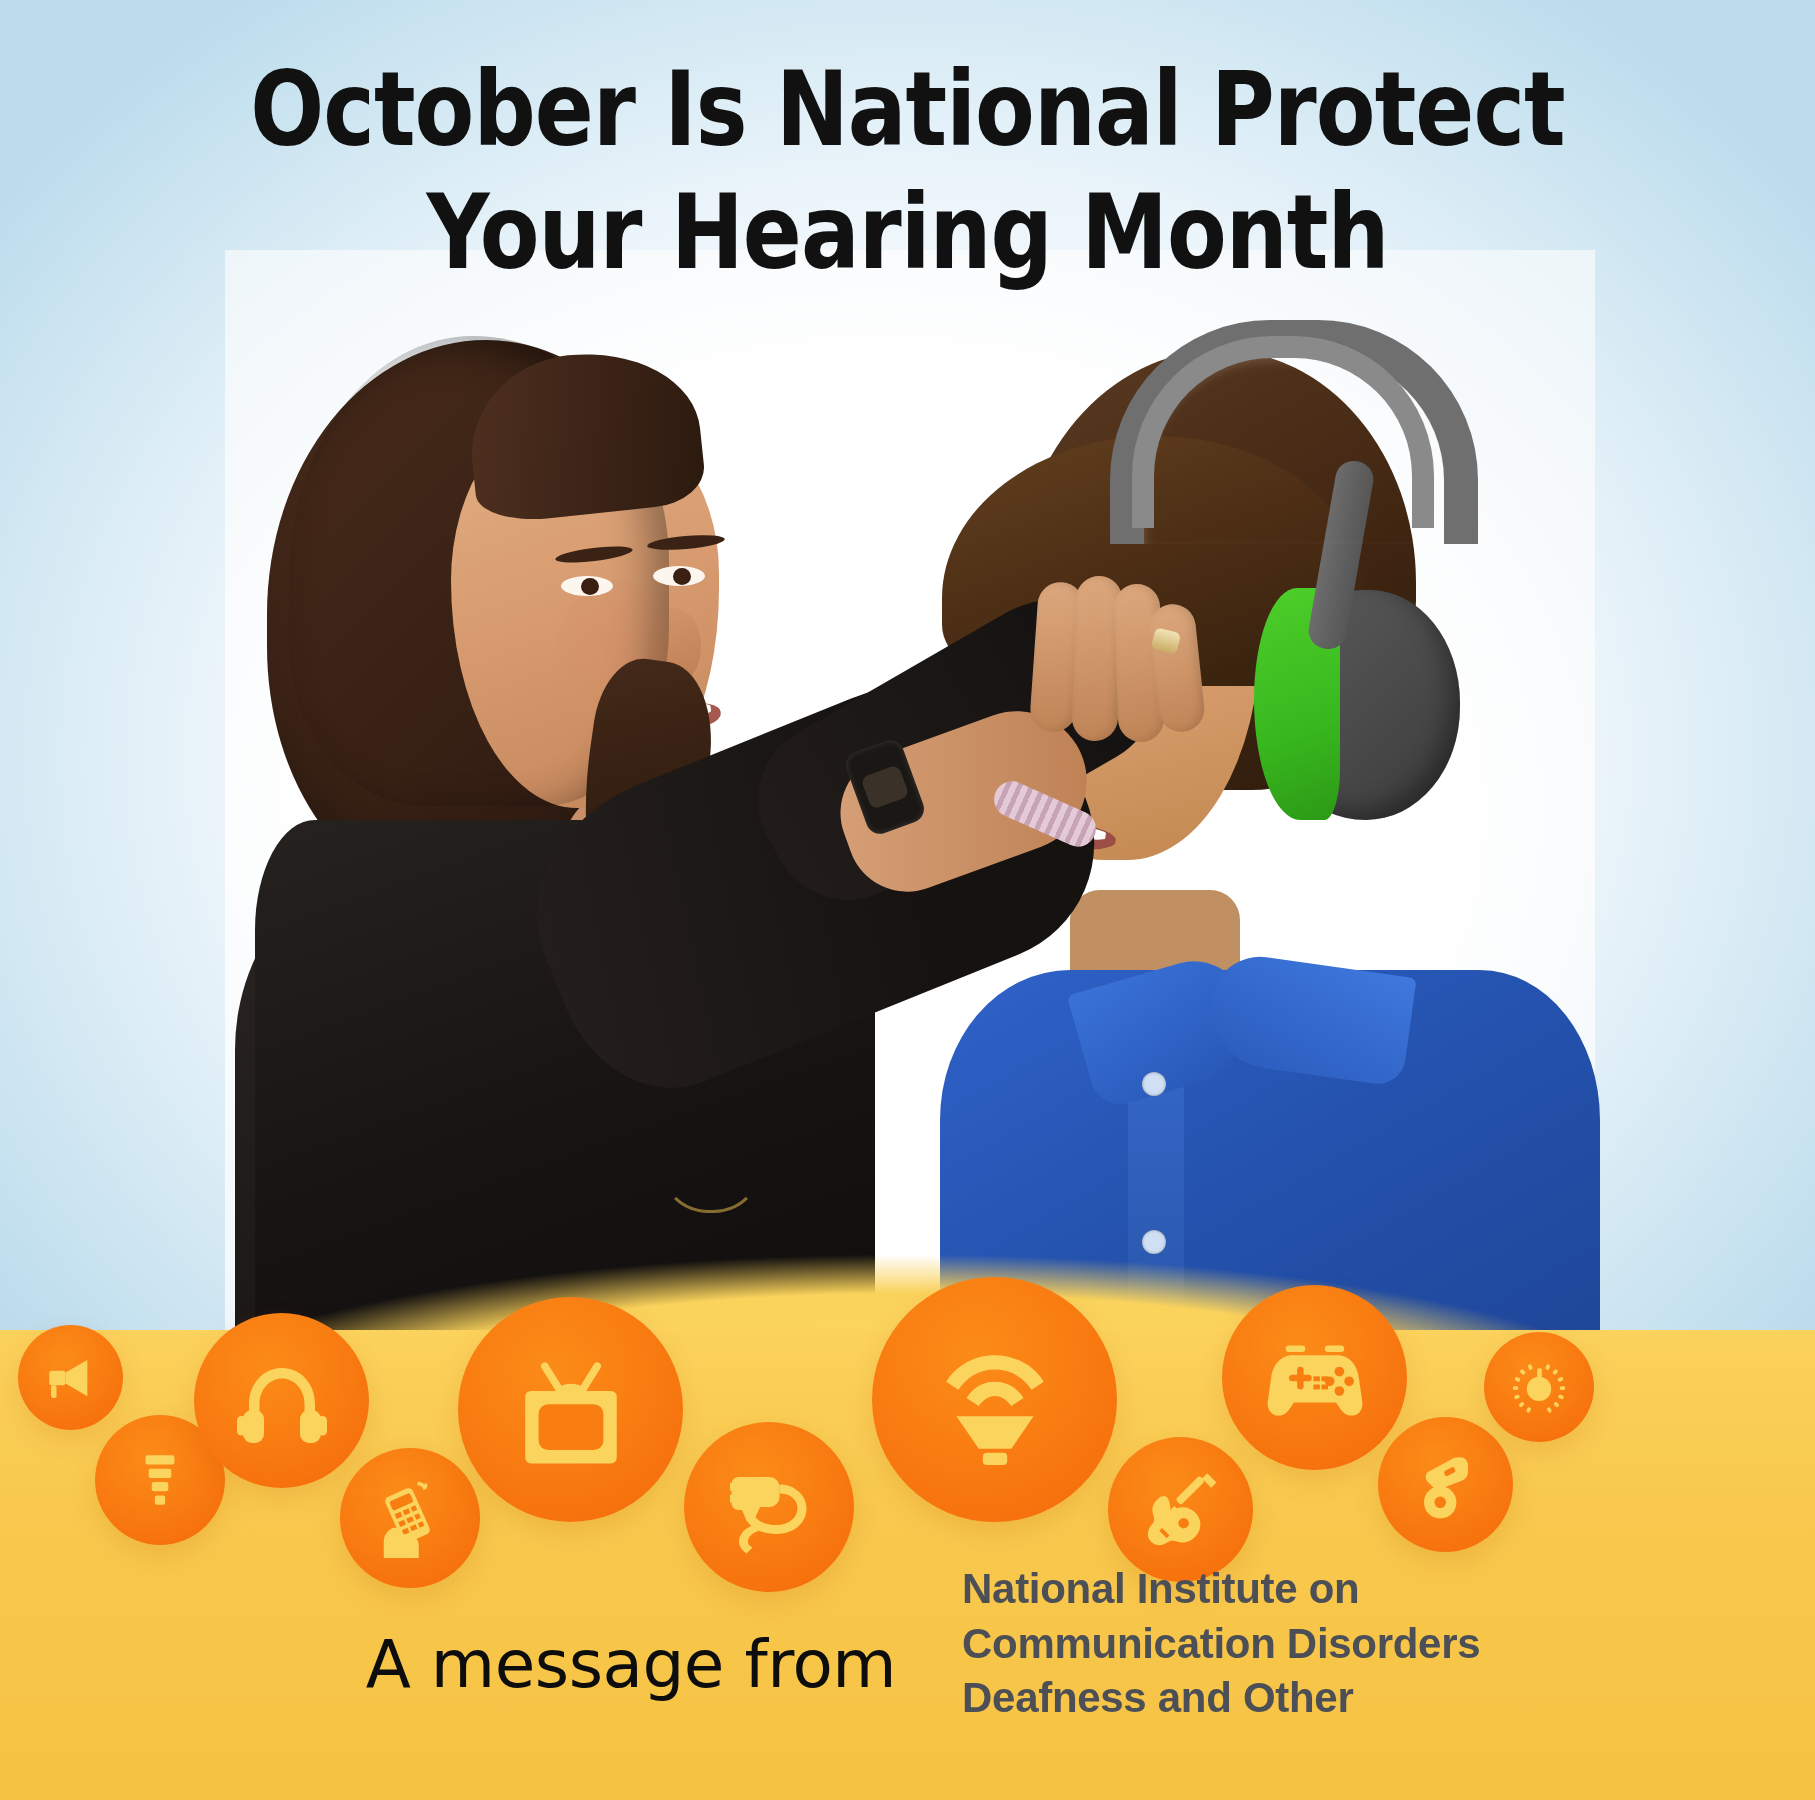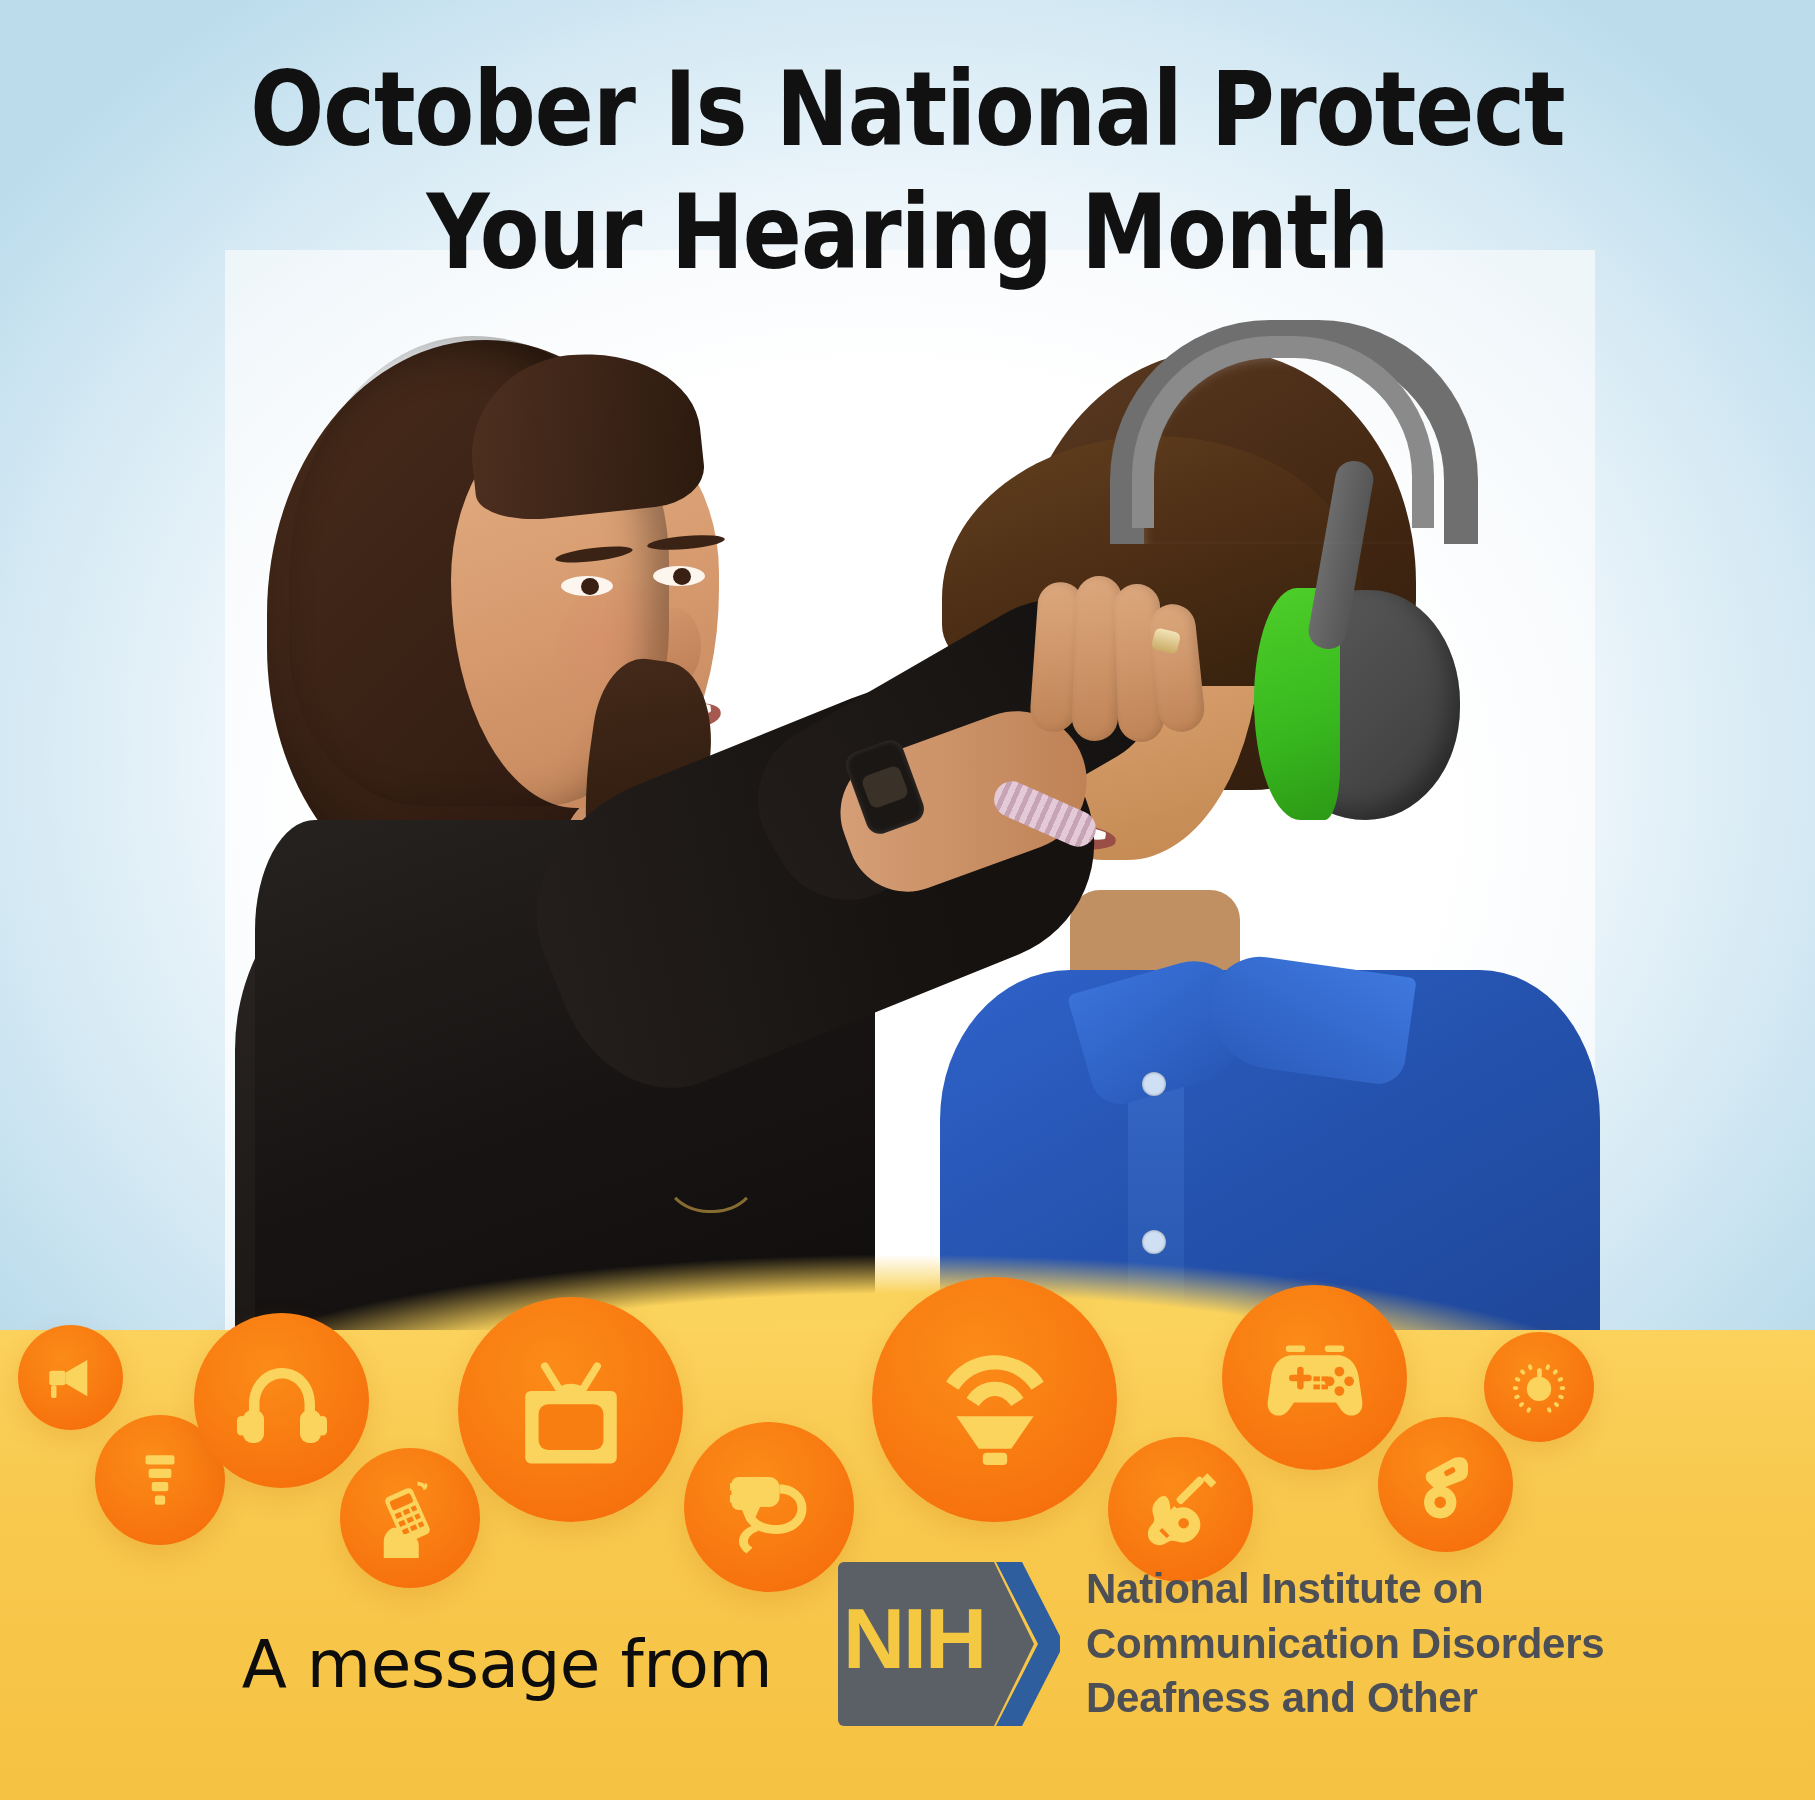--- a/index.html
+++ b/index.html
@@ -541,27 +541,20 @@
       </g>
         </svg>
     </div>
 
   </div>
 
   <div class="footer">
     <div class="amsg">A message from</div>
 
     <div class="nih">
-      <div class="nih-mark">
-        <svg viewBox="0 0 222 188" width="222" height="188">
-          <path d="M6 12 h150 l40 82 l-40 82 h-150 a6 6 0 0 1 -6 -6 v-152 a6 6 0 0 1 6 -6 Z" fill="#5b6067"></path>
-          <text x="76" y="118" font-family="Liberation Sans, sans-serif" font-size="86" font-weight="bold" fill="#f5c842" text-anchor="middle" letter-spacing="-2">NIH</text>
-          <path d="M166 12 l42 82 l-42 82 h26 l42 -82 l-42 -82 Z" fill="#2e5e9e" transform="translate(-8,0)"></path>
-        </svg>
-      </div>
       <div class="nih-text">
         <div>National Institute on</div>
         <div>Communication Disorders</div>
         <div>Deafness and Other</div>
       </div>
     </div>
   </div>
 
 </div>
 

